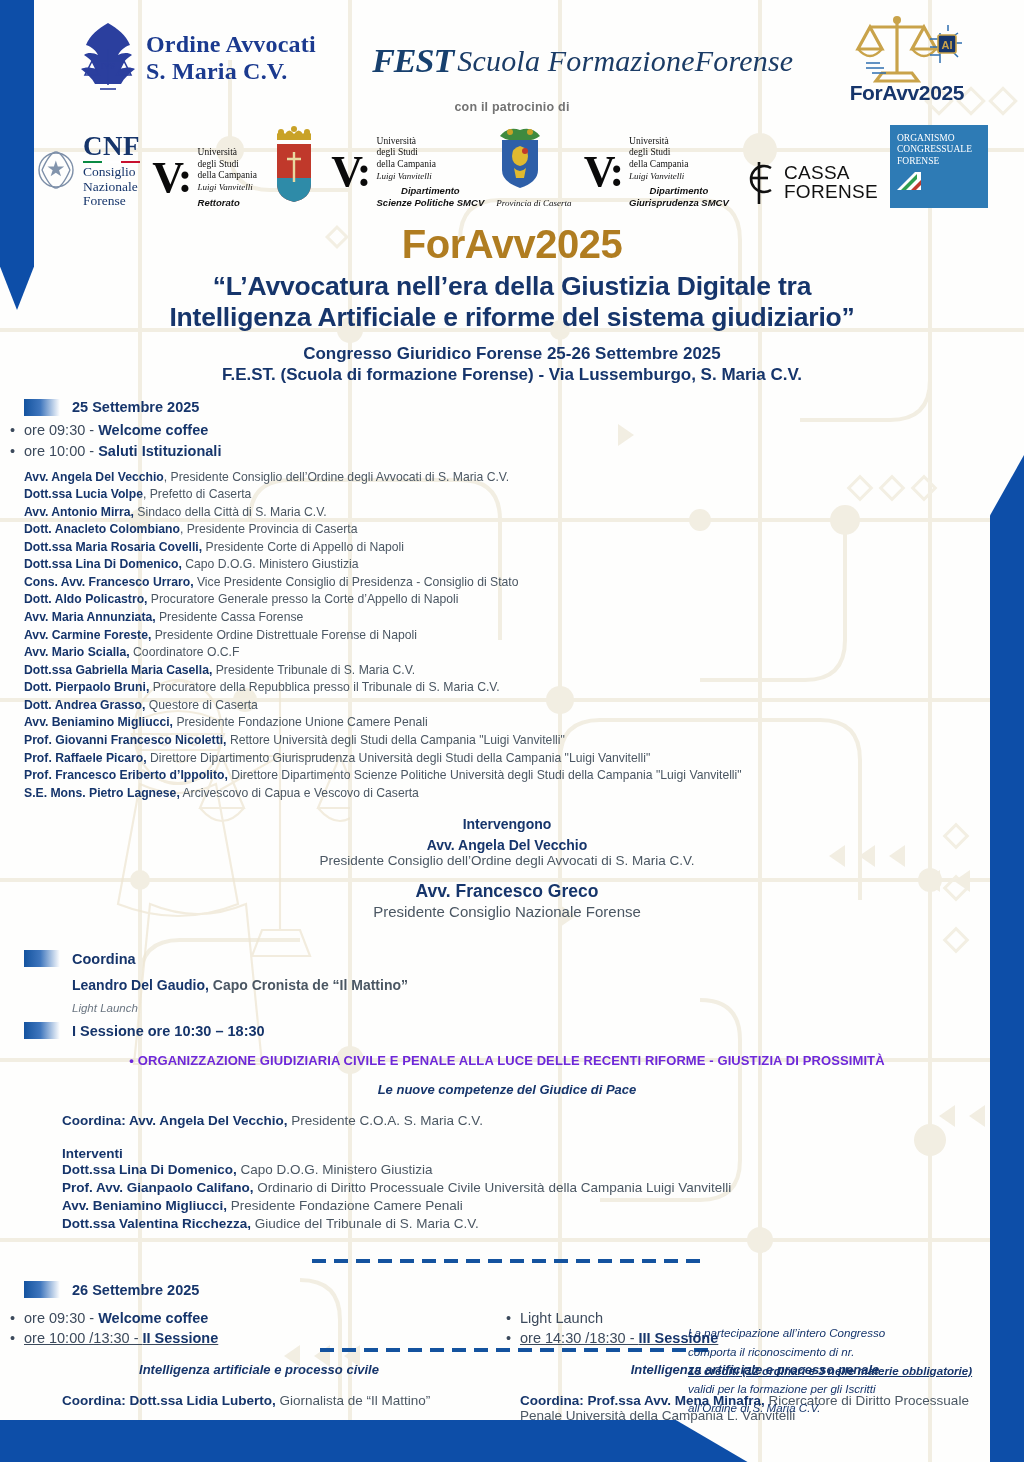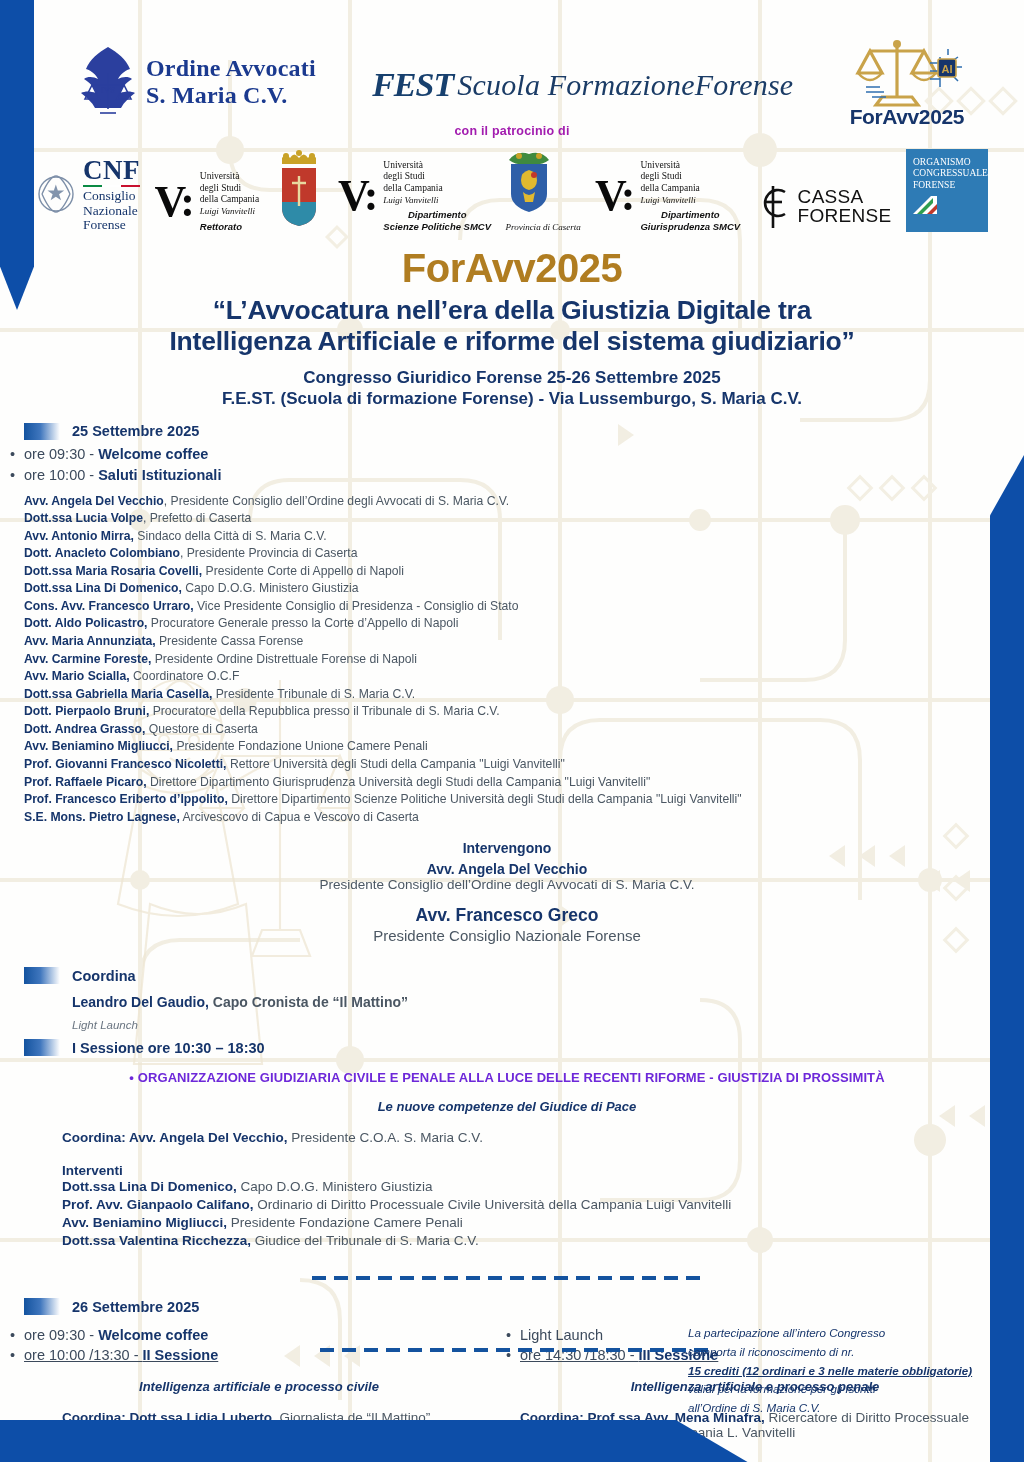--- a/index.html
+++ b/index.html
@@ -39,31 +39,30 @@
     background: #0d4ea8;
     clip-path: polygon(0 0, 66% 0, 73% 100%, 0 100%);
   }
 
   
   .logo-row-1 {
     position: relative; z-index: 3;
     display: flex; align-items: center; justify-content: space-between;
     padding: 20px 60px 0 80px;
     height: 96px;
-    margin-top: 24px;
   }
   .logo-row-2 {
     position: relative; z-index: 3;
     display: flex; align-items: flex-end; justify-content: space-between;
     padding: 0 36px 0 36px;
     height: 92px;
   }
   .patrocinio {
     position: relative; z-index: 3;
-    text-align: center; font-size: 12.5px; font-weight: bold; color: #a21caf;
+    text-align: center; font-size: 12.5px; font-weight: bold; color: #737373;
     margin-top: 4px; margin-bottom: 2px; letter-spacing: .2px;
   }
 
   
   .oa-lock { display: flex; align-items: center; gap: 10px; }
   .oa-text { color: #1b3a8f; font-family: "Liberation Serif", serif; font-weight: bold;
              font-size: 24px; line-height: 1.12; letter-spacing: .2px; }
 
   
   .fest-lock { display: flex; align-items: center; gap: 4px; margin-top: 6px; }
@@ -83,21 +82,21 @@
   .vanv-txt { font-family: "Liberation Serif", serif; font-size: 9.5px; color: #111;
               line-height: 1.22; }
   .vanv-txt i { font-size: 9px; }
   .vanv-dip { font-size: 9.5px; font-style: italic; font-weight: bold; color: #111;
               text-align: center; line-height: 1.2; margin-top: 3px; }
   .cnf-txt { font-family: "Liberation Serif", serif; color: #16356b; line-height: 1.05; }
   .cnf-abbr { font-size: 27px; font-weight: bold; letter-spacing: .5px; }
   .cnf-rule { height: 2px; background: linear-gradient(90deg,#0a8a43 33%,#ffffff 33% 66%,#c8102e 66%); margin: 1px 0 2px; }
   .cnf-full { font-size: 13.5px; }
   .cassa-txt { font-size: 19px; color: #111; line-height: 1.02; letter-spacing: .3px; }
-  .ocf-box { background: #2e7bb5; color: #fff; padding: 8px 7px 14px; width: 82px;
+  .ocf-box { background: #2e7bb5; color: #fff; padding: 8px 7px 14px; width: 98px;
              font-family: "Liberation Serif", serif; font-size: 9.5px; line-height: 1.22;
              position: relative; }
   .prov-cap { font-family: "Liberation Serif", serif; font-style: italic; font-size: 9px;
               color: #111; text-align: center; margin-top: 2px; }
 
   
   .titleblock { position: relative; z-index: 3; text-align: center; margin-top: 14px; }
   .t-foravv { font-size: 40px; font-weight: bold; color: #b07d21; letter-spacing: -.5px; }
   .t-main { font-size: 26.5px; font-weight: bold; color: #16356b; line-height: 1.18;
             margin-top: 4px; letter-spacing: -.2px; }
@@ -478,21 +477,21 @@
     </div>
 
     <div class="center-blk">
       <div class="cb-h">Intervengono</div>
       <div class="cb-n">Avv. Angela Del Vecchio</div>
       <div class="cb-r">Presidente Consiglio dell’Ordine degli Avvocati di S. Maria C.V.</div>
       <div class="cb-n2">Avv. Francesco Greco</div>
       <div class="cb-r2">Presidente Consiglio Nazionale Forense</div>
     </div>
 
-    <div class="sec-head" style="margin-top:23px">
+    <div class="sec-head" style="margin-top:30px">
       <div class="sec-chip"></div>
       <div class="sec-title">Coordina</div>
     </div>
     <div class="plain-line" style="margin-left:48px">
       <b>Leandro Del Gaudio,</b><span> Capo Cronista de “Il Mattino”</span>
     </div>
     <div class="light-launch" style="margin-left:48px">Light Launch</div>
 
     <div class="sec-head" style="margin-top:8px">
       <div class="sec-chip"></div>

